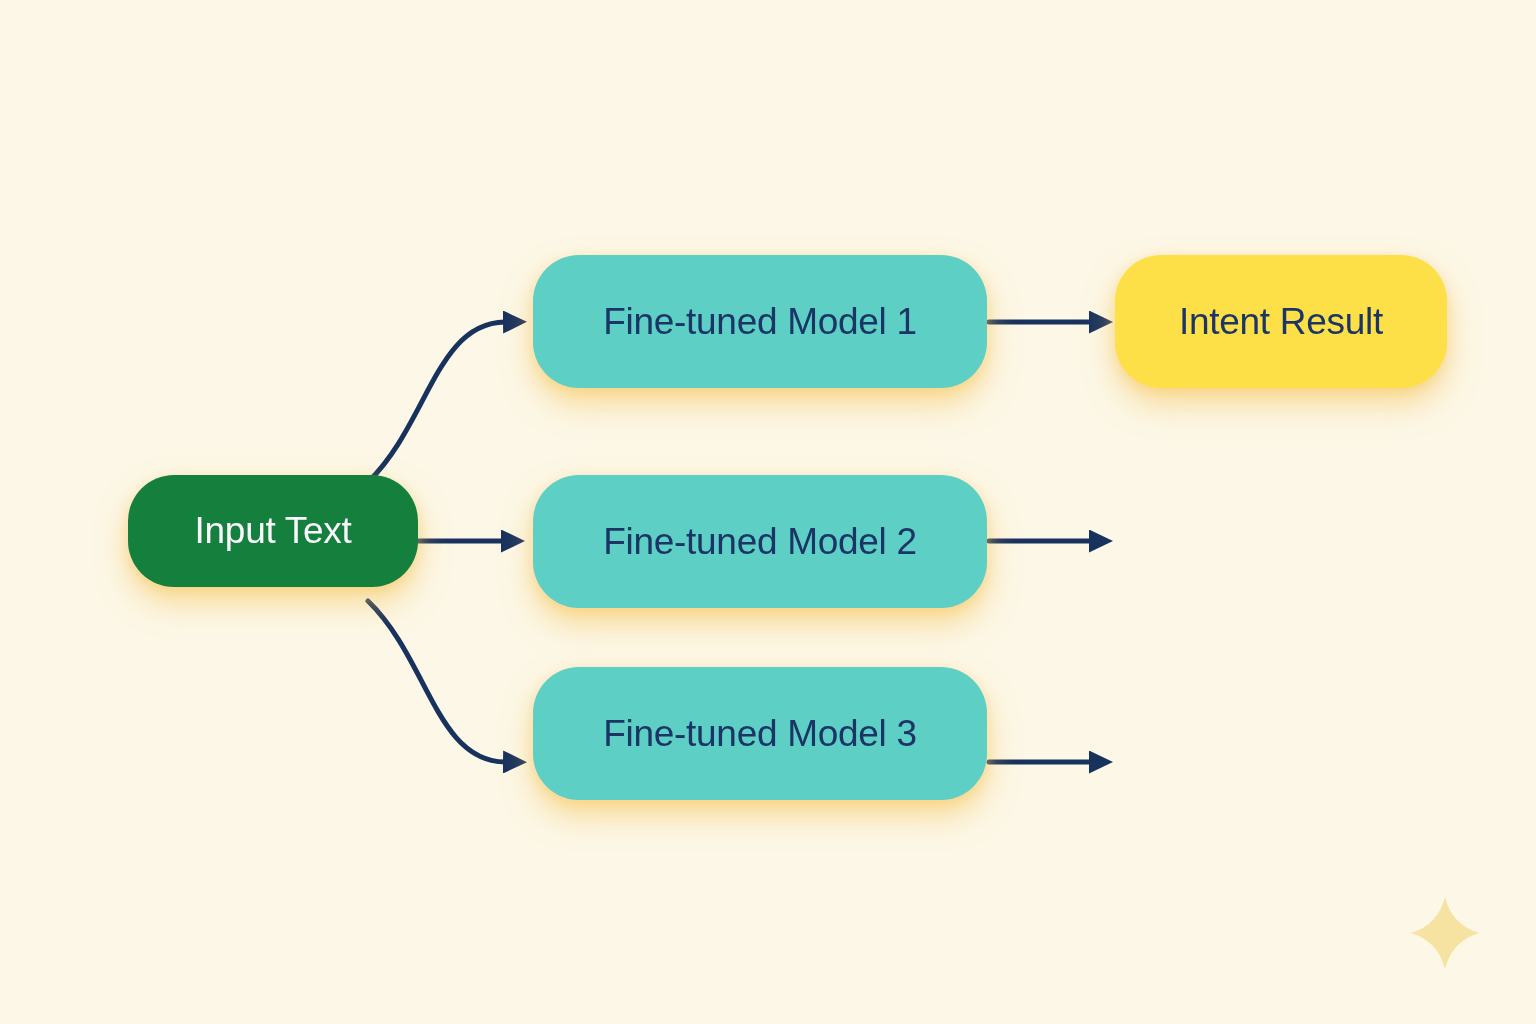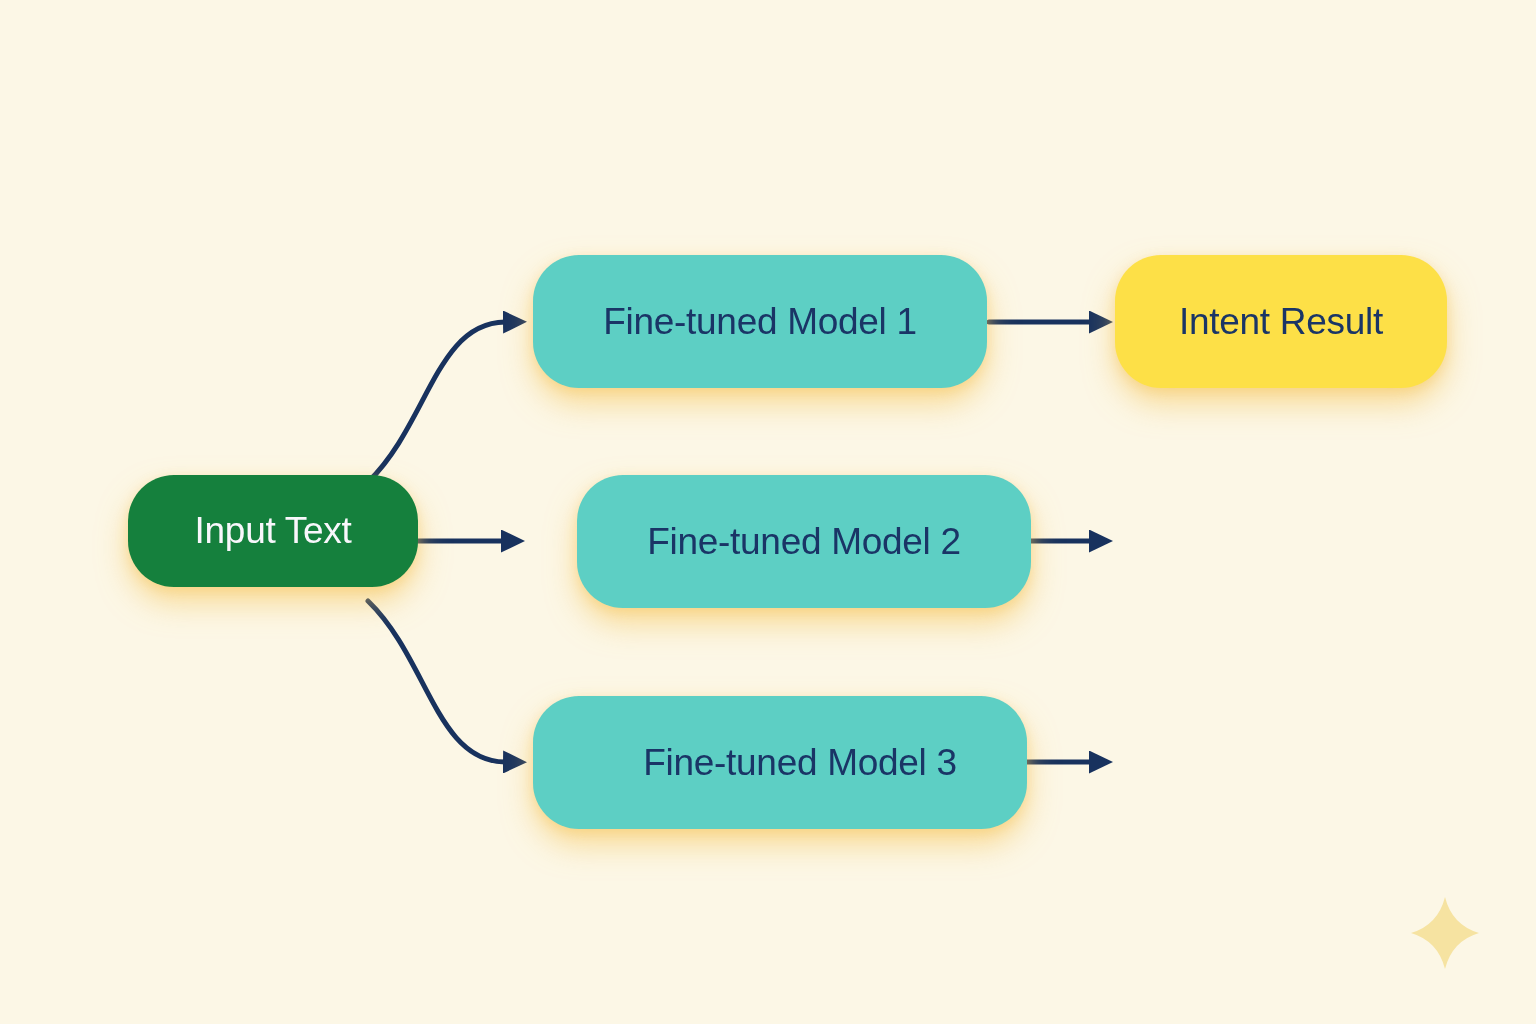--- a/index.html
+++ b/index.html
@@ -51,22 +51,22 @@
     height: 133px;
     background: #5DCFC4;
   }
   .node-result {
     left: 1115px;
     width: 332px;
     height: 133px;
     background: #fde047;
   }
   .row-1 { top: 255px; }
-  .row-2 { top: 475px; margin-left: 44px; }
-  .row-3 { top: 696px; padding-left: 40px; }
+  .row-2 { top: 475px; }
+  .row-3 { top: 667px; }
   .sparkle {
     position: absolute;
     left: 1409px;
     top: 896px;
     width: 72px;
     height: 74px;
   }
 </style>
 </head>
 <body>

